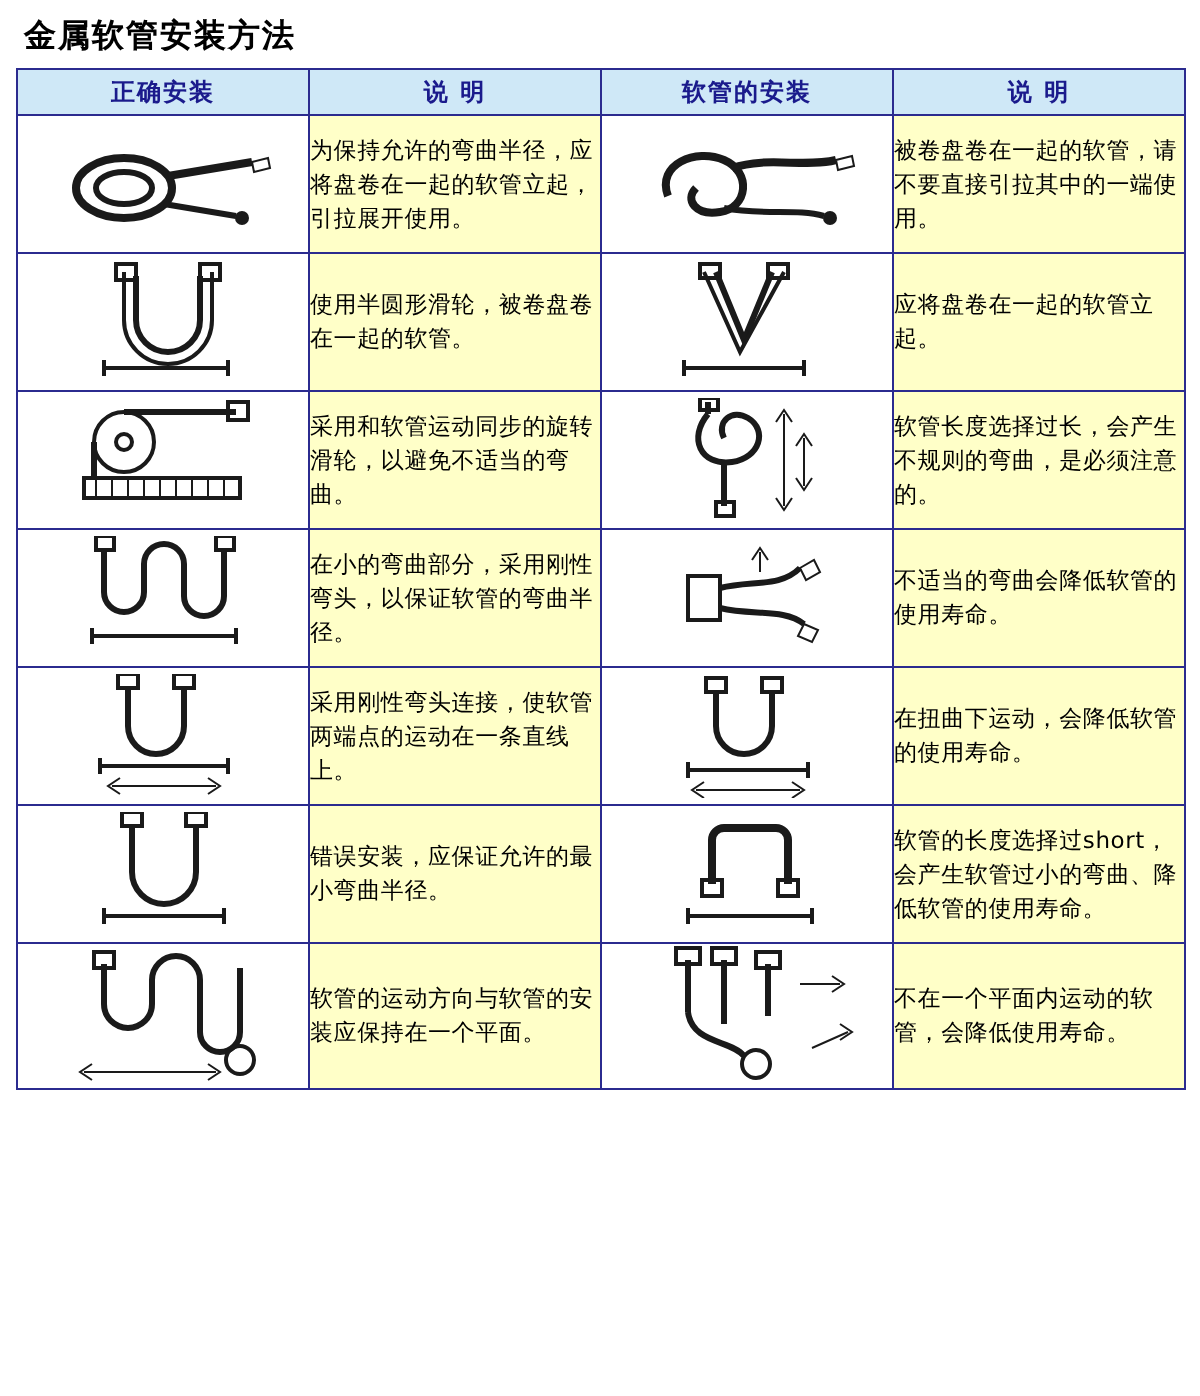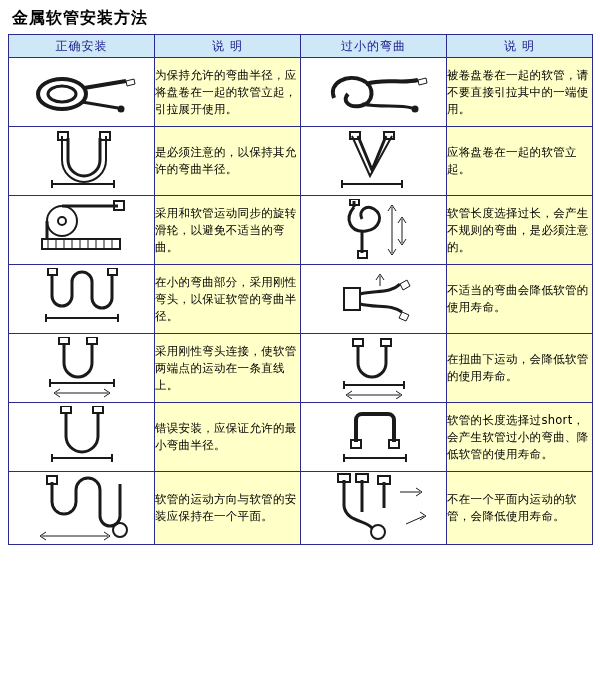--- a/index.html
+++ b/index.html
@@ -37,21 +37,21 @@
   }
   table.main td, table.main th {
     border: 1px solid #2b2b8f;
     padding: 0;
     vertical-align: middle;
   }
   thead th {
     background: #cfe8f7;
     color: #1a1a8c;
     font-size: 12px;
-    font-weight: normal;
+    font-weight: bold;
     height: 22px;
     letter-spacing: 1px;
   }
   col.c-img { width: 146px; }
   col.c-txt { width: 146px; }
 
   td.img-cell {
     background: #ffffff;
     text-align: center;
     vertical-align: middle;
@@ -84,21 +84,21 @@
     <colgroup>
       <col class="c-img">
         <col class="c-txt">
         <col class="c-img">
         <col class="c-txt">
     </colgroup>
     <thead>
       <tr>
         <th>正确安装</th>
         <th>说  明</th>
-        <th>过小的弯曲</th>
+        <th>软管的安装</th>
         <th>说  明</th>
       </tr>
     </thead>
     <tbody>
 
       <tr>
         <td class="img-cell">
           <svg class="fig" width="120" height="56" viewBox="0 0 120 56">
             <ellipse class="ln" cx="40" cy="30" rx="24" ry="15" stroke-width="4"></ellipse>
             <ellipse class="ln" cx="40" cy="30" rx="14" ry="8" stroke-width="3"></ellipse>
@@ -125,21 +125,21 @@
         <td class="img-cell">
           <svg class="fig" width="120" height="62" viewBox="0 0 120 62">
             <path class="ln" d="M46 8 L46 30 A16 16 0 0 0 78 30 L78 8" stroke-width="3"></path>
             <path class="ln" d="M40 6 L40 30 A22 22 0 0 0 84 30 L84 6" stroke-width="2"></path>
             <rect class="ln" x="36" y="2" width="10" height="8" fill="#fff" stroke-width="2"></rect>
             <rect class="ln" x="78" y="2" width="10" height="8" fill="#fff" stroke-width="2"></rect>
             <path class="ln" d="M30 54 L92 54" stroke-width="2"></path>
             <path class="ln" d="M30 50 L30 58 M92 50 L92 58" stroke-width="2"></path>
           </svg>
         </td>
-        <td class="txt-cell">是必须注意的，以保持其允许的弯曲半径。</td>
+        <td class="txt-cell">使用半圆形滑轮，被卷盘卷在一起的软管。</td>
         <td class="img-cell">
           <svg class="fig" width="120" height="62" viewBox="0 0 120 62">
             <path class="ln" d="M44 6 L58 40 L72 6" stroke-width="3"></path>
             <path class="ln" d="M38 6 L56 46 L78 6" stroke-width="2"></path>
             <rect class="ln" x="36" y="2" width="10" height="7" fill="#fff" stroke-width="2"></rect>
             <rect class="ln" x="70" y="2" width="10" height="7" fill="#fff" stroke-width="2"></rect>
             <path class="ln" d="M28 54 L88 54" stroke-width="2"></path>
             <path class="ln" d="M28 50 L28 58 M88 50 L88 58" stroke-width="2"></path>
           </svg>
         </td>

